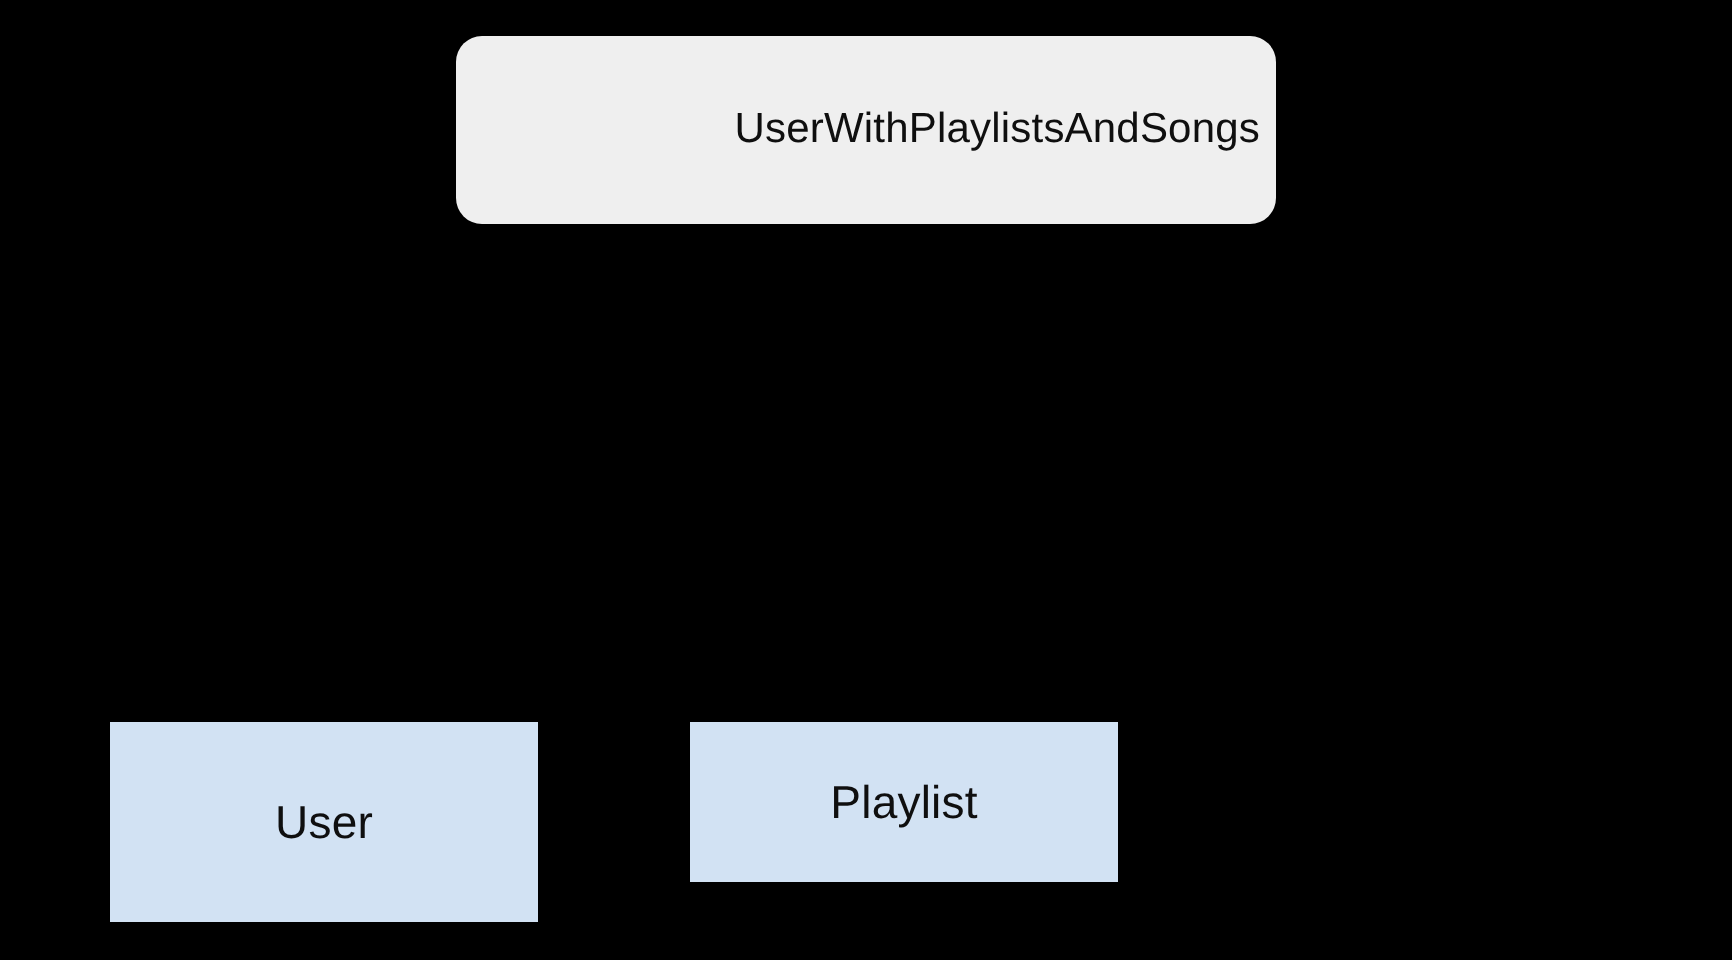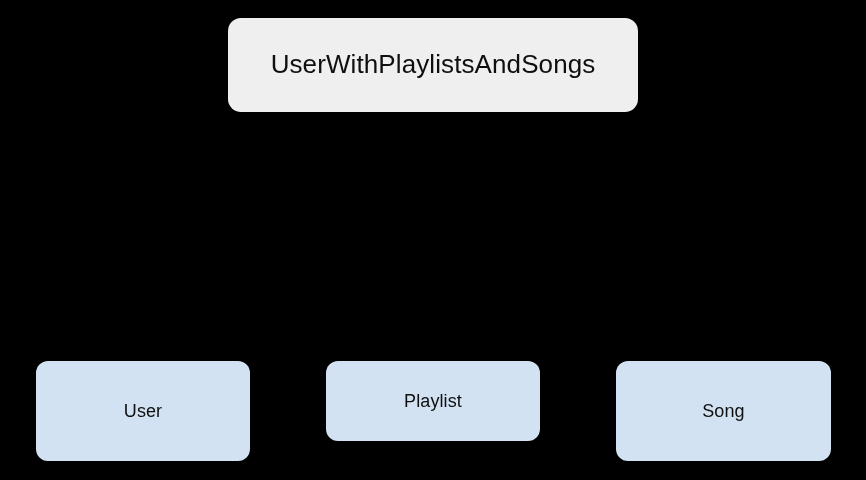--- a/index.html
+++ b/index.html
@@ -26,28 +26,30 @@
     justify-content: center;
     box-sizing: border-box;
     text-align: center;
     color: #0f0f0f;
     line-height: 1.15;
     user-select: none;
   }
   .node-relation {
     background: #efefef;
     border-radius: 13px;
-    font-size: 26px;
+    font-size: 21px;
     letter-spacing: 0.1px;
+    justify-content: flex-end;
   }
   .node-entity {
     background: #d2e2f3;
-    border-radius: 12px;
-    font-size: 18px;
+    border-radius: 0;
+    font-size: 23px;
     letter-spacing: 0.1px;
+    margin-left: 19px;
   }
   .node-label {
     display: block;
     padding: 0 8px;
     white-space: nowrap;
   }
   
   #node-user-with-playlists-and-songs { left: 228px; top: 18px;  width: 410px; height: 94px; }
   #node-playlist-with-songs           { left: 452px; top: 190px; width: 256px; height: 93px; }
   #node-user                          { left: 36px;  top: 361px; width: 214px; height: 100px; }
@@ -65,17 +67,14 @@
 
 
   <div class="node node-entity" id="node-user">
     <span class="node-label">User</span>
   </div>
 
   <div class="node node-entity" id="node-playlist">
     <span class="node-label">Playlist</span>
   </div>
 
-  <div class="node node-entity" id="node-song">
-    <span class="node-label">Song</span>
-  </div>
 
 </div>
 
 </body></html>

